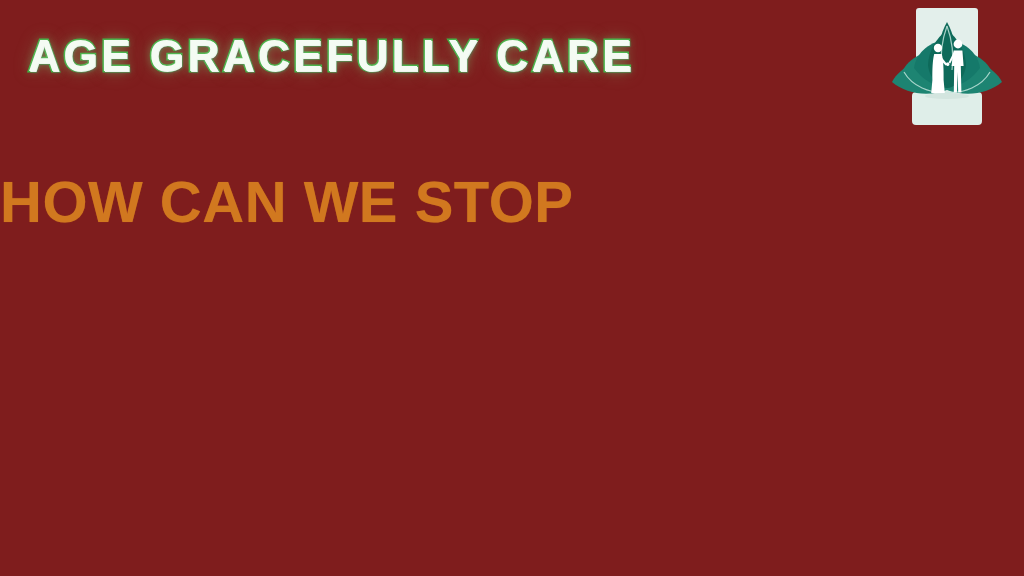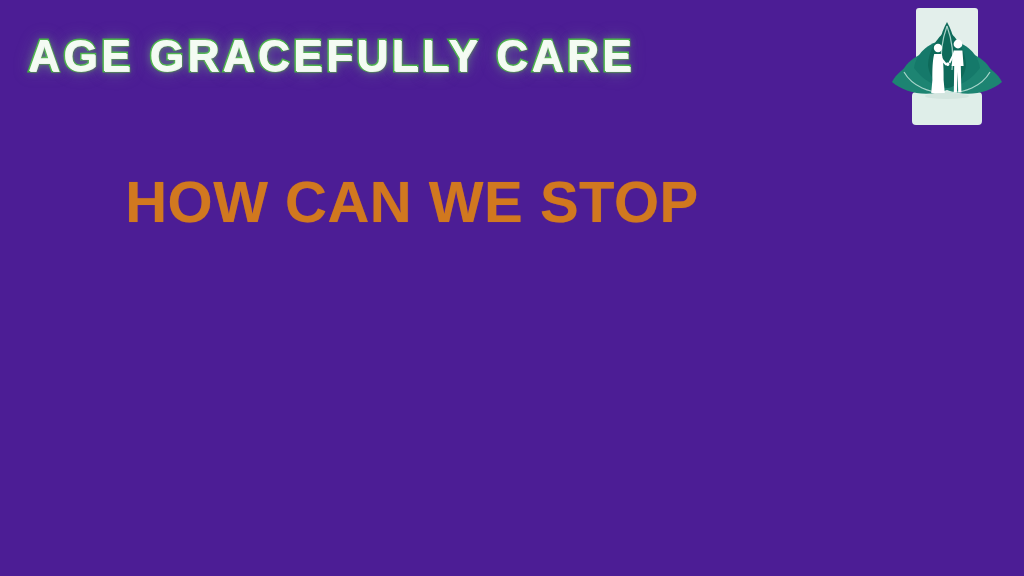--- a/index.html
+++ b/index.html
@@ -11,21 +11,21 @@
     width: 1024px;
     height: 576px;
     overflow: hidden;
     font-family: "Liberation Sans", sans-serif;
     position: relative;
   }
 
   #slide {
     position: absolute;
     inset: 0;
-    background: #4c1d95;
+    background: #7f1d1d;
   }
 
   
   #brand-wordmark {
     position: absolute;
     left: 28px;
     top: 24px;
     width: 700px;
     height: 64px;
     display: flex;
@@ -58,21 +58,20 @@
     height: 132px;
   }
   #brand-emblem svg { display: block; width: 126px; height: 132px; }
 
   
   #headline {
     position: absolute;
     left: 0;
     top: 162px;
     width: 824px;
-    text-align: center;
   }
   #headline .hl-line {
     display: block;
     font-family: "Liberation Sans", sans-serif;
     font-weight: 700;
     font-size: 58px;
     line-height: 1.38;
     letter-spacing: 0.5px;
     color: #d1781f;
     text-shadow: 0 0 1px rgba(209,120,31,0.55);

